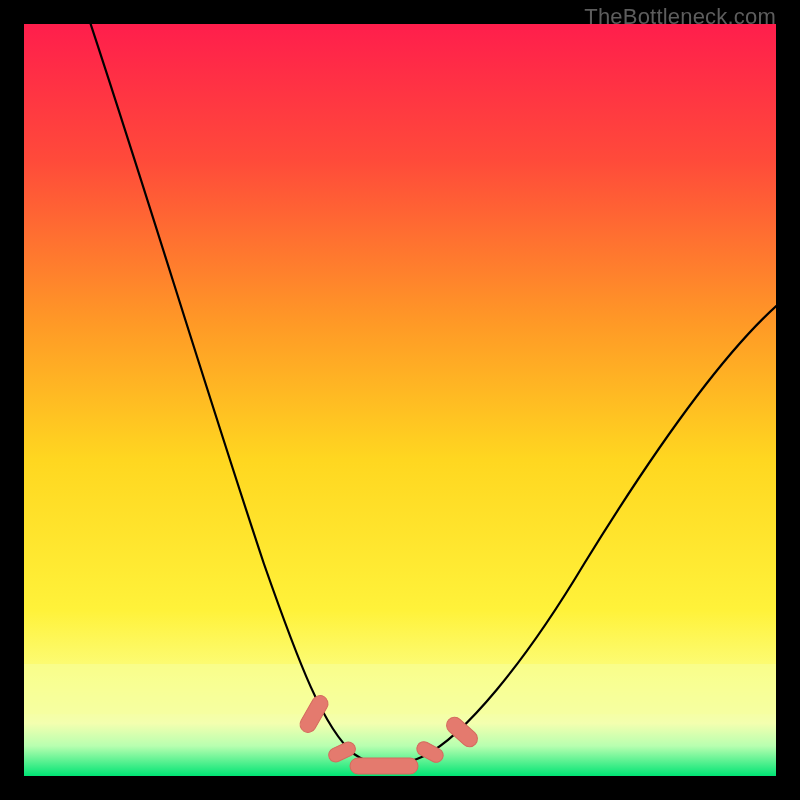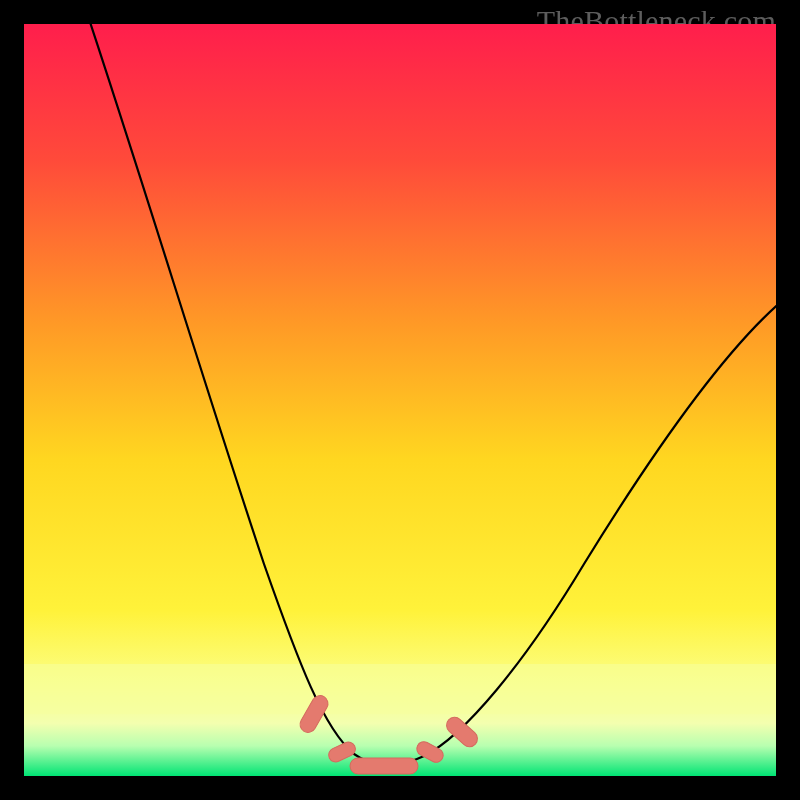--- a/index.html
+++ b/index.html
@@ -26,26 +26,25 @@
     width: 752px;
     height: 752px;
   }
   .watermark {
     position: absolute;
     top: 4px;
     left: 0;
     right: 24px;
     text-align: right;
     color: #5d5d5d;
-    font-size: 30px;
+    font-size: 22px;
     font-weight: 500;
     letter-spacing: 0.2px;
     pointer-events: none;
     user-select: none;
-    font-family: Liberation Serif, serif;
   }
 </style>
 </head>
 <body>
 
 <div class="frame">
 
   <div class="watermark">TheBottleneck.com</div>
 
   <svg class="plot" viewBox="0 0 752 752" preserveAspectRatio="none">

